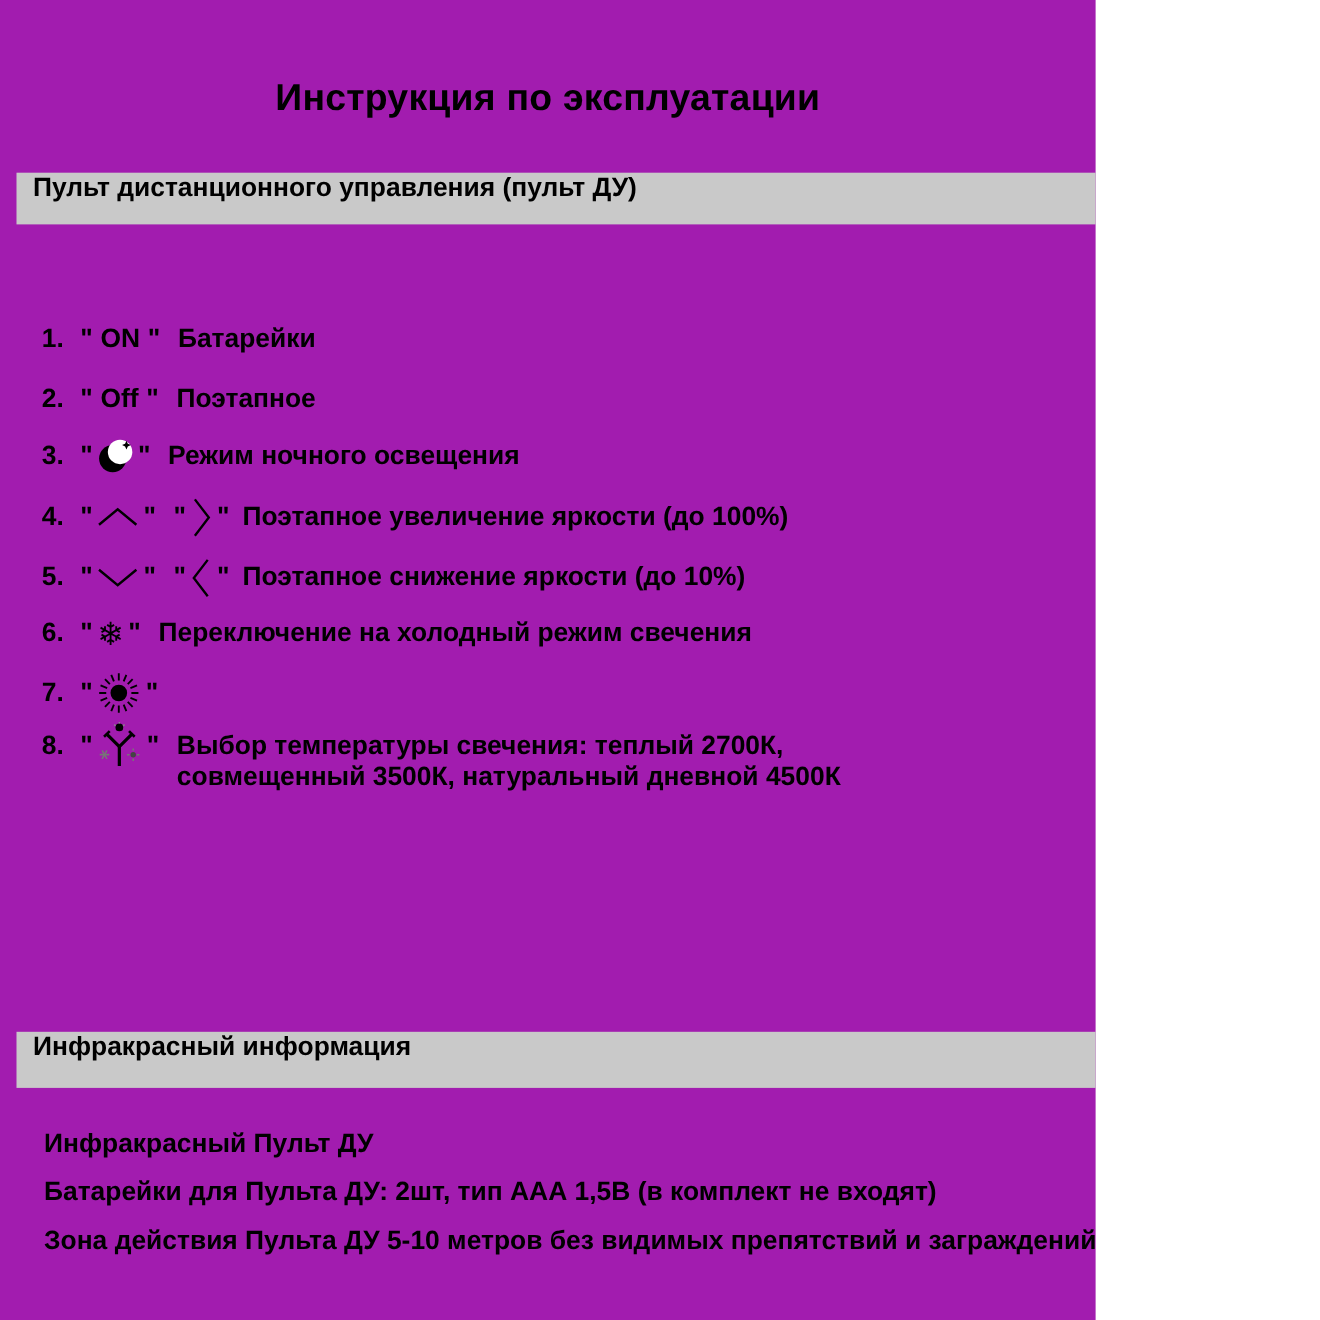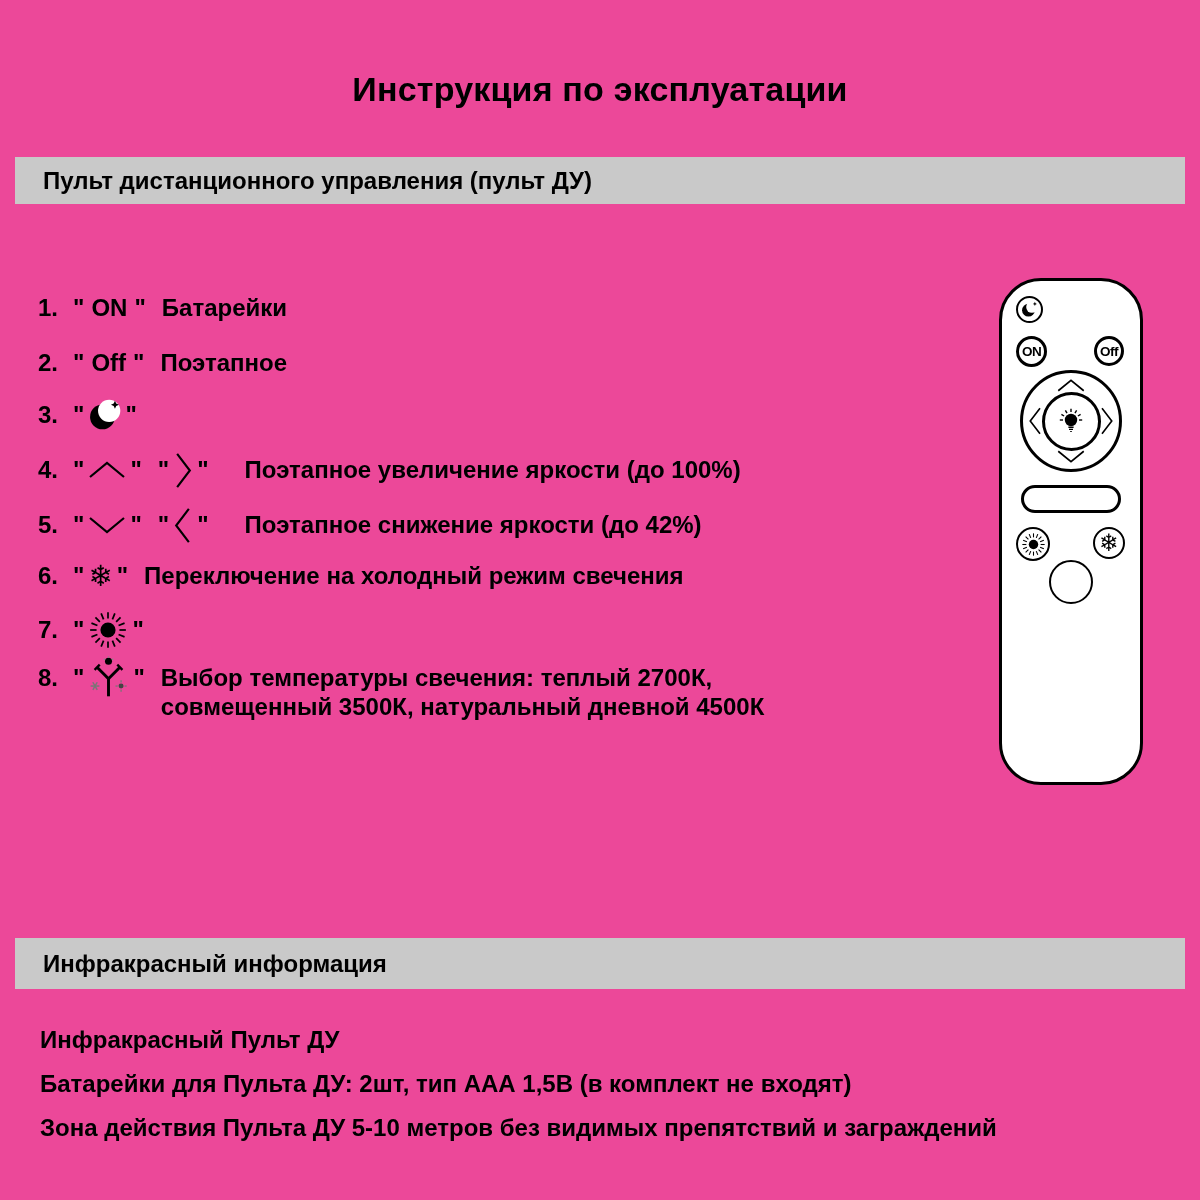--- a/index.html
+++ b/index.html
@@ -1,61 +1,61 @@
 <!DOCTYPE html>
 <html><head>
 <meta charset="utf-8">
 <style>
   html, body { margin: 0; padding: 0; background: #fff; }
   .page {
     position: relative;
-    width: 1200px;
+    width: 996px;
     height: 1200px;
-    background: #ec4899;
+    background: #a21caf;
     font-family: "Liberation Sans", sans-serif;
     font-weight: bold;
     color: #000;
     overflow: hidden;
   }
   * { box-sizing: border-box; }
 
   .title {
     position: absolute;
     top: 70px; left: 0; width: 100%;
     text-align: center;
     font-size: 34px;
     letter-spacing: 0.2px;
   }
 
   .bar {
     position: absolute;
     left: 15px; width: 1170px;
     background: #c9c9c9;
-    display: flex; align-items: center;
-    padding-left: 28px;
+    display: flex; align-items: flex-start;
+    padding-left: 15px;
     font-size: 24px;
   }
   .bar1 { top: 157px; height: 47px; }
   .bar2 { top: 938px; height: 51px; }
 
   .li {
     position: absolute;
     left: 38px;
     display: flex;
     align-items: center;
     height: 40px;
     font-size: 24px;
     white-space: nowrap;
   }
   .li .num { width: 31px; flex: none; }
   .q { margin: 0 4px; }
   .q2 { margin-left: 12px; }
   .tok { margin: 0 3px; }
   .lbl { margin-left: 12px; }
-  .lbl-far { margin-left: 32px; }
+  .lbl-far { margin-left: 8px; }
   .icn { display: block; }
 
   .li1 { top: 288px; }
   .li2 { top: 343px; }
   .li3 { top: 395px; }
   .li4 { top: 450px; }
   .li5 { top: 505px; }
   .li6 { top: 556px; }
   .li7 { top: 610px; }
   .li8 { top: 663px; height: auto; align-items: flex-start; }
@@ -245,20 +245,21 @@
     <span class="lbl">Поэтапное</span>
   </div>
 
   <div class="li li3">
     <span class="num">3.</span>
     <span class="q">"</span>
     <svg class="icn" width="33" height="33">
         <use href="#sym-moon"></use>
       </svg>
     <span class="q">"</span>
+    <span class="lbl">Режим ночного освещения</span>
   </div>
 
   <div class="li li4">
     <span class="num">4.</span>
     <span class="q">"</span>
     <svg class="icn" width="38" height="20">
         <use href="#sym-chevron-up"></use>
       </svg>
     <span class="q">"</span>
     <span class="q q2">"</span>
@@ -274,21 +275,21 @@
     <span class="q">"</span>
     <svg class="icn" width="38" height="20">
         <use href="#sym-chevron-down"></use>
       </svg>
     <span class="q">"</span>
     <span class="q q2">"</span>
     <svg class="icn" width="20" height="37">
         <use href="#sym-chevron-left"></use>
       </svg>
     <span class="q">"</span>
-    <span class="lbl lbl-far">Поэтапное снижение яркости (до 42%)</span>
+    <span class="lbl lbl-far">Поэтапное снижение яркости (до 10%)</span>
   </div>
 
   <div class="li li6">
     <span class="num">6.</span>
     <span class="q">"</span>
     <span class="snow-char">❄</span>
     <span class="q">"</span>
     <span class="lbl">Переключение на холодный режим свечения</span>
   </div>
 

